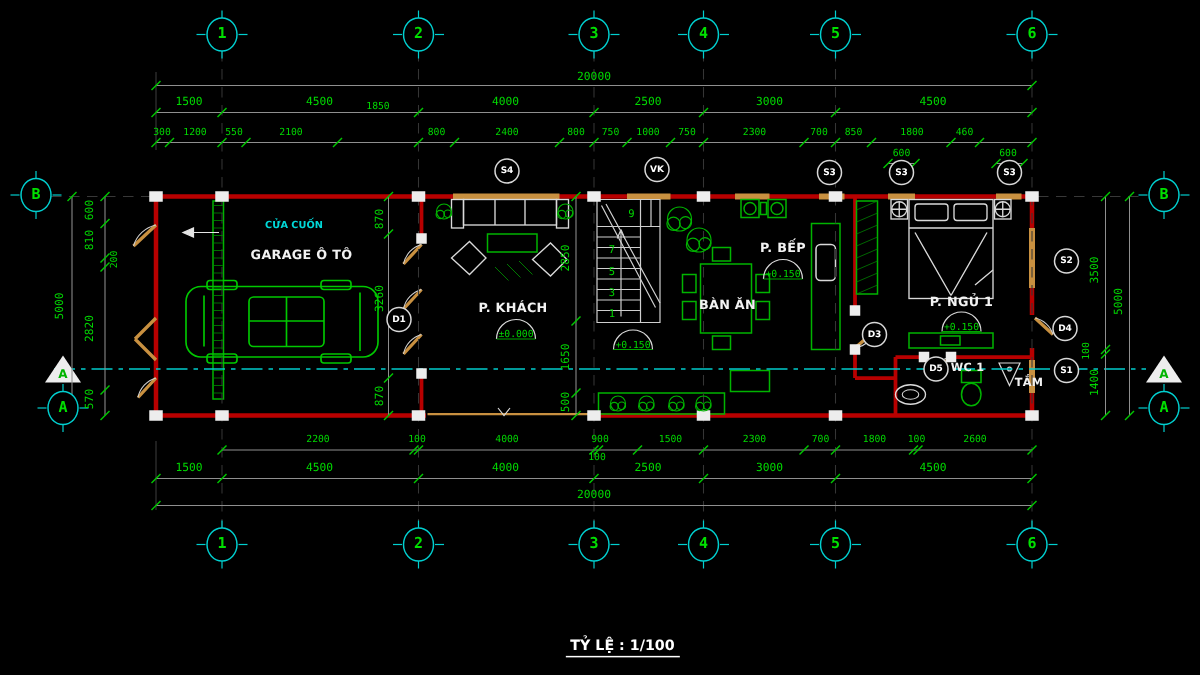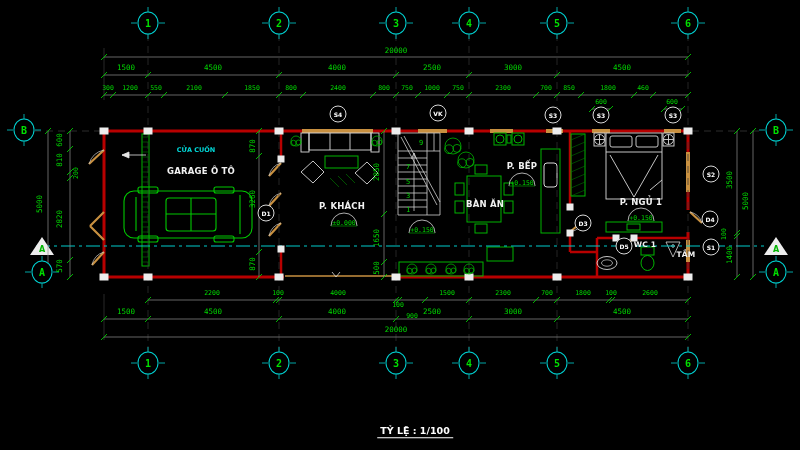--- a/index.html
+++ b/index.html
@@ -445,39 +445,39 @@
     <span class="t dim " style="left: 126px; top: 68px;">1500</span>
     <span class="t dim " style="left: 213px; top: 68px;">4500</span>
     <span class="t dim " style="left: 337px; top: 68px;">4000</span>
     <span class="t dim " style="left: 432px; top: 68px;">2500</span>
     <span class="t dim " style="left: 513px; top: 68px;">3000</span>
     <span class="t dim " style="left: 622px; top: 68px;">4500</span>
     <span class="t dim sm" style="left: 108px; top: 88px;">300</span>
     <span class="t dim sm" style="left: 130px; top: 88px;">1200</span>
     <span class="t dim sm" style="left: 156px; top: 88px;">550</span>
     <span class="t dim sm" style="left: 194px; top: 88px;">2100</span>
-    <span class="t dim sm" style="left: 252px; top: 88px;">1850</span>
+    <span class="t dim sm" style="left: 252px; top: 71px;">1850</span>
     <span class="t dim sm" style="left: 291px; top: 88px;">800</span>
     <span class="t dim sm" style="left: 338px; top: 88px;">2400</span>
     <span class="t dim sm" style="left: 384px; top: 88px;">800</span>
     <span class="t dim sm" style="left: 407px; top: 88px;">750</span>
     <span class="t dim sm" style="left: 432px; top: 88px;">1000</span>
     <span class="t dim sm" style="left: 458px; top: 88px;">750</span>
     <span class="t dim sm" style="left: 503px; top: 88px;">2300</span>
     <span class="t dim sm" style="left: 546px; top: 88px;">700</span>
     <span class="t dim sm" style="left: 569px; top: 88px;">850</span>
     <span class="t dim sm" style="left: 608px; top: 88px;">1800</span>
     <span class="t dim sm" style="left: 643px; top: 88px;">460</span>
     <span class="t dim sm" style="left: 601px; top: 102px;">600</span>
     <span class="t dim sm" style="left: 672px; top: 102px;">600</span>
     <span class="t dim sm" style="left: 212px; top: 293px;">2200</span>
     <span class="t dim sm" style="left: 278px; top: 293px;">100</span>
     <span class="t dim sm" style="left: 338px; top: 293px;">4000</span>
     <span class="t dim sm" style="left: 398px; top: 305px;">100</span>
-    <span class="t dim sm" style="left: 412px; top: 293px; margin-top: 23px;">900</span>
+    <span class="t dim sm" style="left: 400px; top: 293px;">900</span>
     <span class="t dim sm" style="left: 447px; top: 293px;">1500</span>
     <span class="t dim sm" style="left: 503px; top: 293px;">2300</span>
     <span class="t dim sm" style="left: 547px; top: 293px;">700</span>
     <span class="t dim sm" style="left: 583px; top: 293px;">1800</span>
     <span class="t dim sm" style="left: 611px; top: 293px;">100</span>
     <span class="t dim sm" style="left: 650px; top: 293px;">2600</span>
     <span class="t dim " style="left: 126px; top: 312px;">1500</span>
     <span class="t dim " style="left: 213px; top: 312px;">4500</span>
     <span class="t dim " style="left: 337px; top: 312px;">4000</span>
     <span class="t dim " style="left: 432px; top: 312px;">2500</span>

